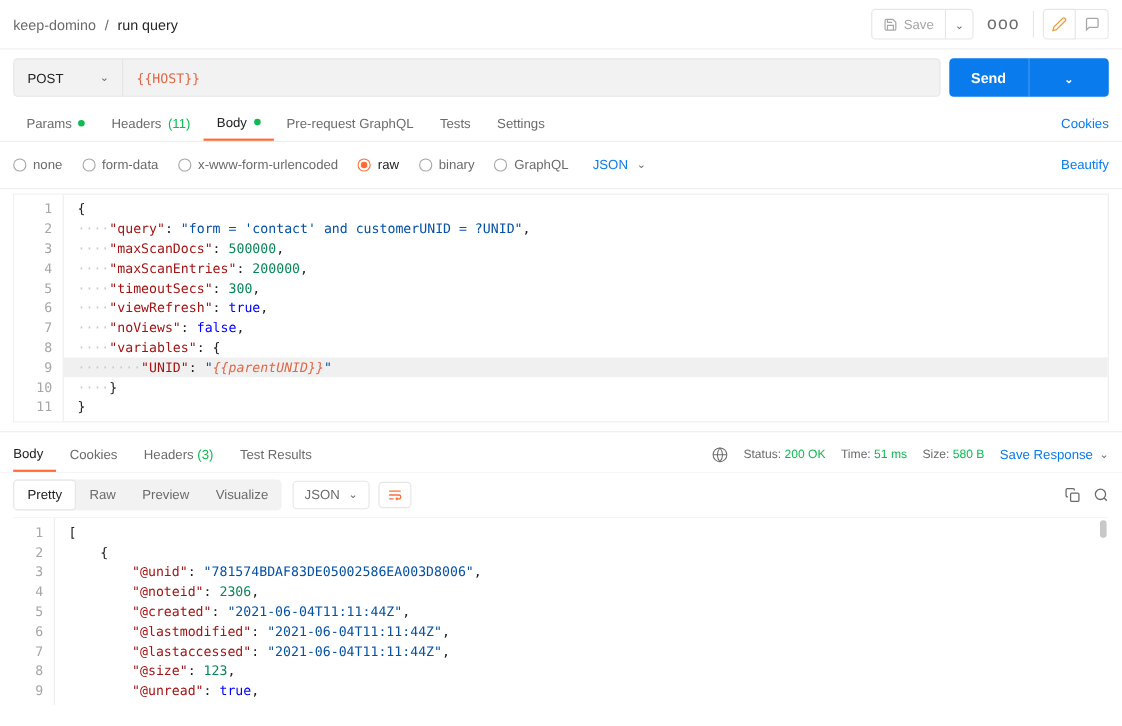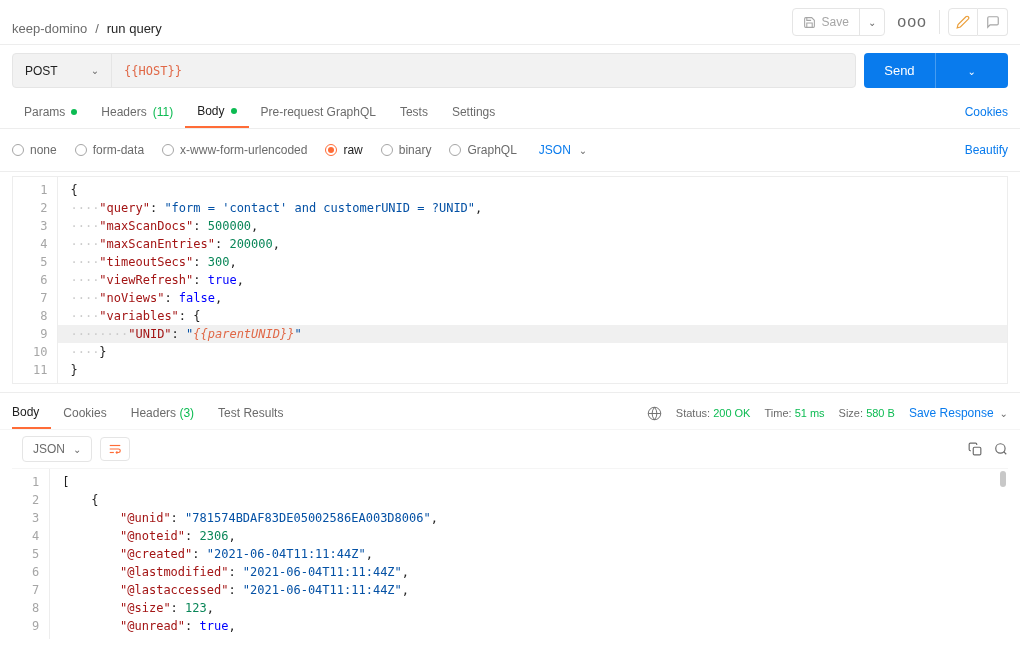--- a/index.html
+++ b/index.html
@@ -1,36 +1,36 @@
 <!DOCTYPE html>
 <html><head>
 <meta charset="utf-8">
 <style>
 * { box-sizing: border-box; margin: 0; padding: 0; }
 body { font-family: -apple-system, BlinkMacSystemFont, "Segoe UI", sans-serif; font-size: 12px; color: #212121; background: #fff; width: 1020px; height: 660px; overflow: hidden; }
 
-.top-bar { display: flex; align-items: flex-end; justify-content: space-between; padding: 8px 12px; border-bottom: 1px solid #ededed; }
+.top-bar { display: flex; align-items: center; justify-content: space-between; padding: 8px 12px; border-bottom: 1px solid #ededed; }
 .crumbs { display: flex; align-items: center; gap: 8px; color: #6b6b6b; font-size: 13px; }
 .crumbs .req { color: #262626; }
 .top-actions { display: flex; align-items: center; gap: 8px; }
 .save-group { display: flex; align-items: center; border: 1px solid #e5e5e5; border-radius: 4px; background: #fff; }
 .save-btn { display: flex; align-items: center; gap: 6px; padding: 6px 10px; color: #a6a6a6; font-size: 12px; }
 .save-dd { border-left: 1px solid #e5e5e5; padding: 6px 8px; color: #a6a6a6; }
 .dots-btn { color: #6b6b6b; font-size: 16px; padding: 0 4px; letter-spacing: 1px; }
 .sep-v { width: 1px; height: 24px; background: #e5e5e5; }
 .icon-btn { width: 30px; height: 28px; border: 1px solid #e5e5e5; border-radius: 4px; display: flex; align-items: center; justify-content: center; font-size: 14px; color: #6b6b6b; }
 .icon-btn.first { border-top-right-radius:0; border-bottom-right-radius:0; }
 .icon-btn.second { border-top-left-radius:0; border-bottom-left-radius:0; border-left:none; }
 
 .url-row { display: flex; align-items: stretch; gap: 8px; padding: 8px 12px; }
 .method-url { flex: 1; display: flex; border: 1px solid #e5e5e5; background: #f2f2f2; border-radius: 4px; }
 .method-sel { display: flex; align-items: center; gap: 33px; padding: 8px 12px; border-right: 1px solid #e5e5e5; color: #212121; font-size: 12px; }
 .url-field { flex: 1; display: flex; align-items: center; padding: 0 12px; font-size: 12px; font-family: ui-monospace, SFMono-Regular, Menlo, monospace; color: #212121; }
 .url-field .var { color: #e06847; }
-.send-btn { display: flex; align-items: center; background: #097bed; color: #fff; border-radius: 4px; font-size: 13px; font-weight: 400; }
+.send-btn { display: flex; align-items: center; background: #097bed; color: #fff; border-radius: 4px; font-size: 13px; font-weight: 700; }
 .send-btn span { padding: 10px 20px; }
 .send-dd { padding: 10px 12px; border-left: 1px solid rgba(255,255,255,.25); }
 
 .req-tabs { display: flex; align-items: center; justify-content: space-between; padding: 0 12px; border-bottom: 1px solid #ededed; }
 .req-tabs .lefttabs, .req-tabs .righttabs { display: flex; align-items: center; }
 .req-tab { padding: 8px 12px; font-size: 12px; color: #6b6b6b; display: flex; align-items: center; gap: 6px; cursor: pointer; }
 .req-tab.active { color: #212121; font-weight: 500; border-bottom: 2px solid #ff6c37; }
 .grn-dot { width:6px; height:6px; border-radius:50%; background:#0cbb52; display:inline-block; }
 .hdr-count { color:#0cbb52; }
 .link { color:#097bed; font-size:12px; padding:8px 0; cursor:pointer; }
@@ -233,20 +233,26 @@
     <span><span>Size:</span> <span class="val">580 B</span></span>
     <div class="save-resp">
         <span>Save Response</span>
         <span class="chev">⌄</span>
       </div>
   </div>
 </div>
 
 <div class="view-row">
   <div style="display:flex;align-items:center;">
+    <div class="view-tabs">
+      <div class="view-tab active">Pretty</div>
+      <div class="view-tab">Raw</div>
+      <div class="view-tab">Preview</div>
+      <div class="view-tab">Visualize</div>
+    </div>
     <div class="json-dd">
         <span>JSON</span>
         <span class="chev">⌄</span>
       </div>
     <div class="wrap-btn">
       <svg width="16" height="14" viewBox="0 0 24 24" fill="none" stroke="#ff6c37" stroke-width="2">
           <line x1="3" y1="6" x2="21" y2="6"></line>
           <path d="M3 12h15a3 3 0 0 1 0 6h-4"></path>
           <polyline points="16 16 14 18 16 20"></polyline>
           <line x1="3" y1="18" x2="10" y2="18"></line>

